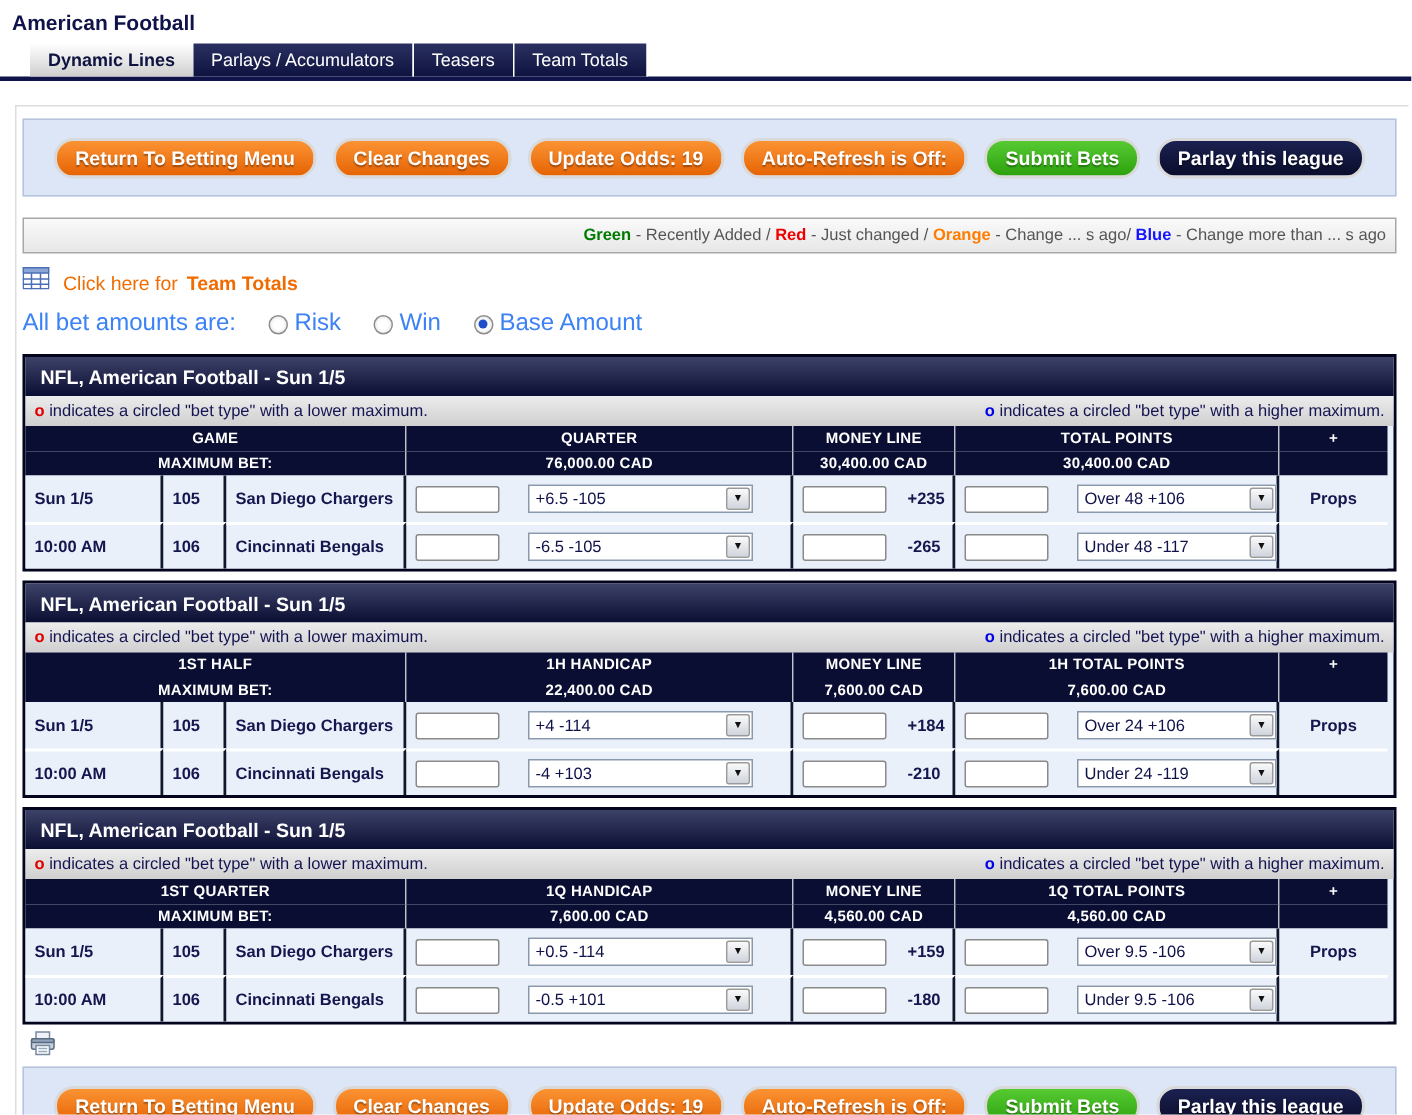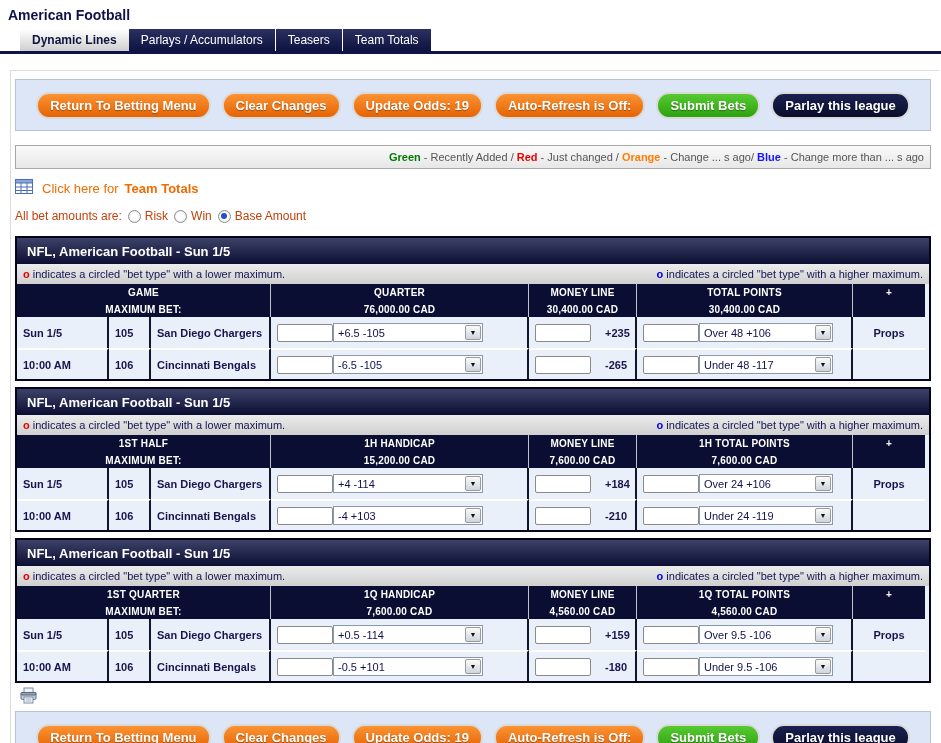--- a/index.html
+++ b/index.html
@@ -27,22 +27,22 @@
   
   .legend { margin-top: 14px; width: 916px; height: 24px; border: 1px solid #a8a8a8;
             background: linear-gradient(#fafafa,#e7e7e7); display: flex; align-items: center;
             justify-content: flex-end; padding-right: 6px; font-size: 11px; color: #555; white-space: pre; }
   .legend b.green { color: #007a00; } .legend b.red { color: #ee0000; }
   .legend b.orange { color: #ff7d00; } .legend b.blue { color: #1414ff; }
   
   .clickrow { margin-top: 8px; display: flex; align-items: center; gap: 9px; height: 22px; }
   .clickrow .txt { color: #f06c00; font-size: 13px; cursor: pointer; }
   .clickrow .txt b { margin-left: 6px; }
-  .radiorow { margin-top: 7px; display: flex; align-items: center; gap: 0; height: 20px;
-              font-size: 12px; color: #c2410c; }
+  .radiorow { margin-top: 7px; display: flex; align-items: center; gap: 16px; height: 20px;
+              font-size: 16px; color: #3b82f6; }
   .radio { width: 13px; height: 13px; border-radius: 50%; border: 1px solid #8d8d8d;
            background: radial-gradient(#ffffff 40%, #dcdcdc); display: inline-flex;
            align-items: center; justify-content: center; cursor: pointer; }
   .radio.checked::after { content: ""; width: 6px; height: 6px; border-radius: 50%; background: #2050c8; }
   .radio-opt { display: flex; align-items: center; gap: 4px; margin-left: 6px; }
   
   .bet-table { width: 916px; border: 2px solid #04041c; margin-top: 10px; background: #e9f0fa; }
   .bet-table + .bet-table { margin-top: 6px; }
   .bt-title { height: 26px; background: linear-gradient(#3d4268,#0b0e33); color: #fff;
               font-size: 13px; font-weight: bold; display: flex; align-items: center; padding-left: 10px; }
@@ -59,21 +59,21 @@
   .hcell:last-child { border-right: none; }
   .maxrow .hcell { height: 16px; }
   .bt-row { height: 31px; }
   .bt-row.second > div { border-top: 2px solid #fff; }
   .cell { display: flex; align-items: center; border-right: 2px solid #0f172a;
           font-size: 11px; font-weight: bold; color: #15164e; padding-left: 6px; background: #e9f0fa; }
   .cell.last { border-right: none; justify-content: center; padding-left: 0; }
   .bet-input { width: 56px; height: 18px; border: 1px solid #8a8a8a; border-radius: 2px;
                background: #fff; font-size: 11px; padding: 0 3px; outline: none; }
   .fsel { height: 19px; background: #fff; border: 1px solid #8a98ab; display: flex;
-          align-items: center; margin-left: 0; cursor: pointer; }
+          align-items: center; margin-left: 19px; cursor: pointer; }
   .fsel .label { flex: 1; font-size: 11px; font-weight: normal; color: #10124a; padding: 0 4px;
                  white-space: nowrap; overflow: hidden; }
   .fsel .arrow { width: 16px; height: 15px; margin: 1px; border: 1px solid #9a9a9a; border-radius: 2px;
                  background: linear-gradient(#fafafa,#cfd4dd); display: flex; align-items: center;
                  justify-content: center; font-size: 7px; color: #111; }
   .fsel.w150 { width: 150px; } .fsel.w132 { width: 134px; }
   .mline { margin-left: 14px; }
   
   .printrow { margin-top: 5px; height: 19px; display: flex; align-items: center; padding-left: 4px; }
   .toolbar.bottom { margin-top: 4px; }
@@ -212,21 +212,21 @@
       </div>
       <div class="hgrid">
         <div class="hcell">1ST HALF</div>
         <div class="hcell">1H HANDICAP</div>
         <div class="hcell">MONEY LINE</div>
         <div class="hcell">1H TOTAL POINTS</div>
         <div class="hcell">+</div>
       </div>
       <div class="hgrid maxrow">
         <div class="hcell">MAXIMUM BET:</div>
-        <div class="hcell">15,200.00 CAD</div>
+        <div class="hcell">22,400.00 CAD</div>
         <div class="hcell">7,600.00 CAD</div>
         <div class="hcell">7,600.00 CAD</div>
         <div class="hcell"></div>
       </div>
       <div class="grid bt-row">
         <div class="cell">Sun 1/5</div>
         <div class="cell">105</div>
         <div class="cell">San Diego Chargers</div>
         <div class="cell">
           <input class="bet-input" style="">

